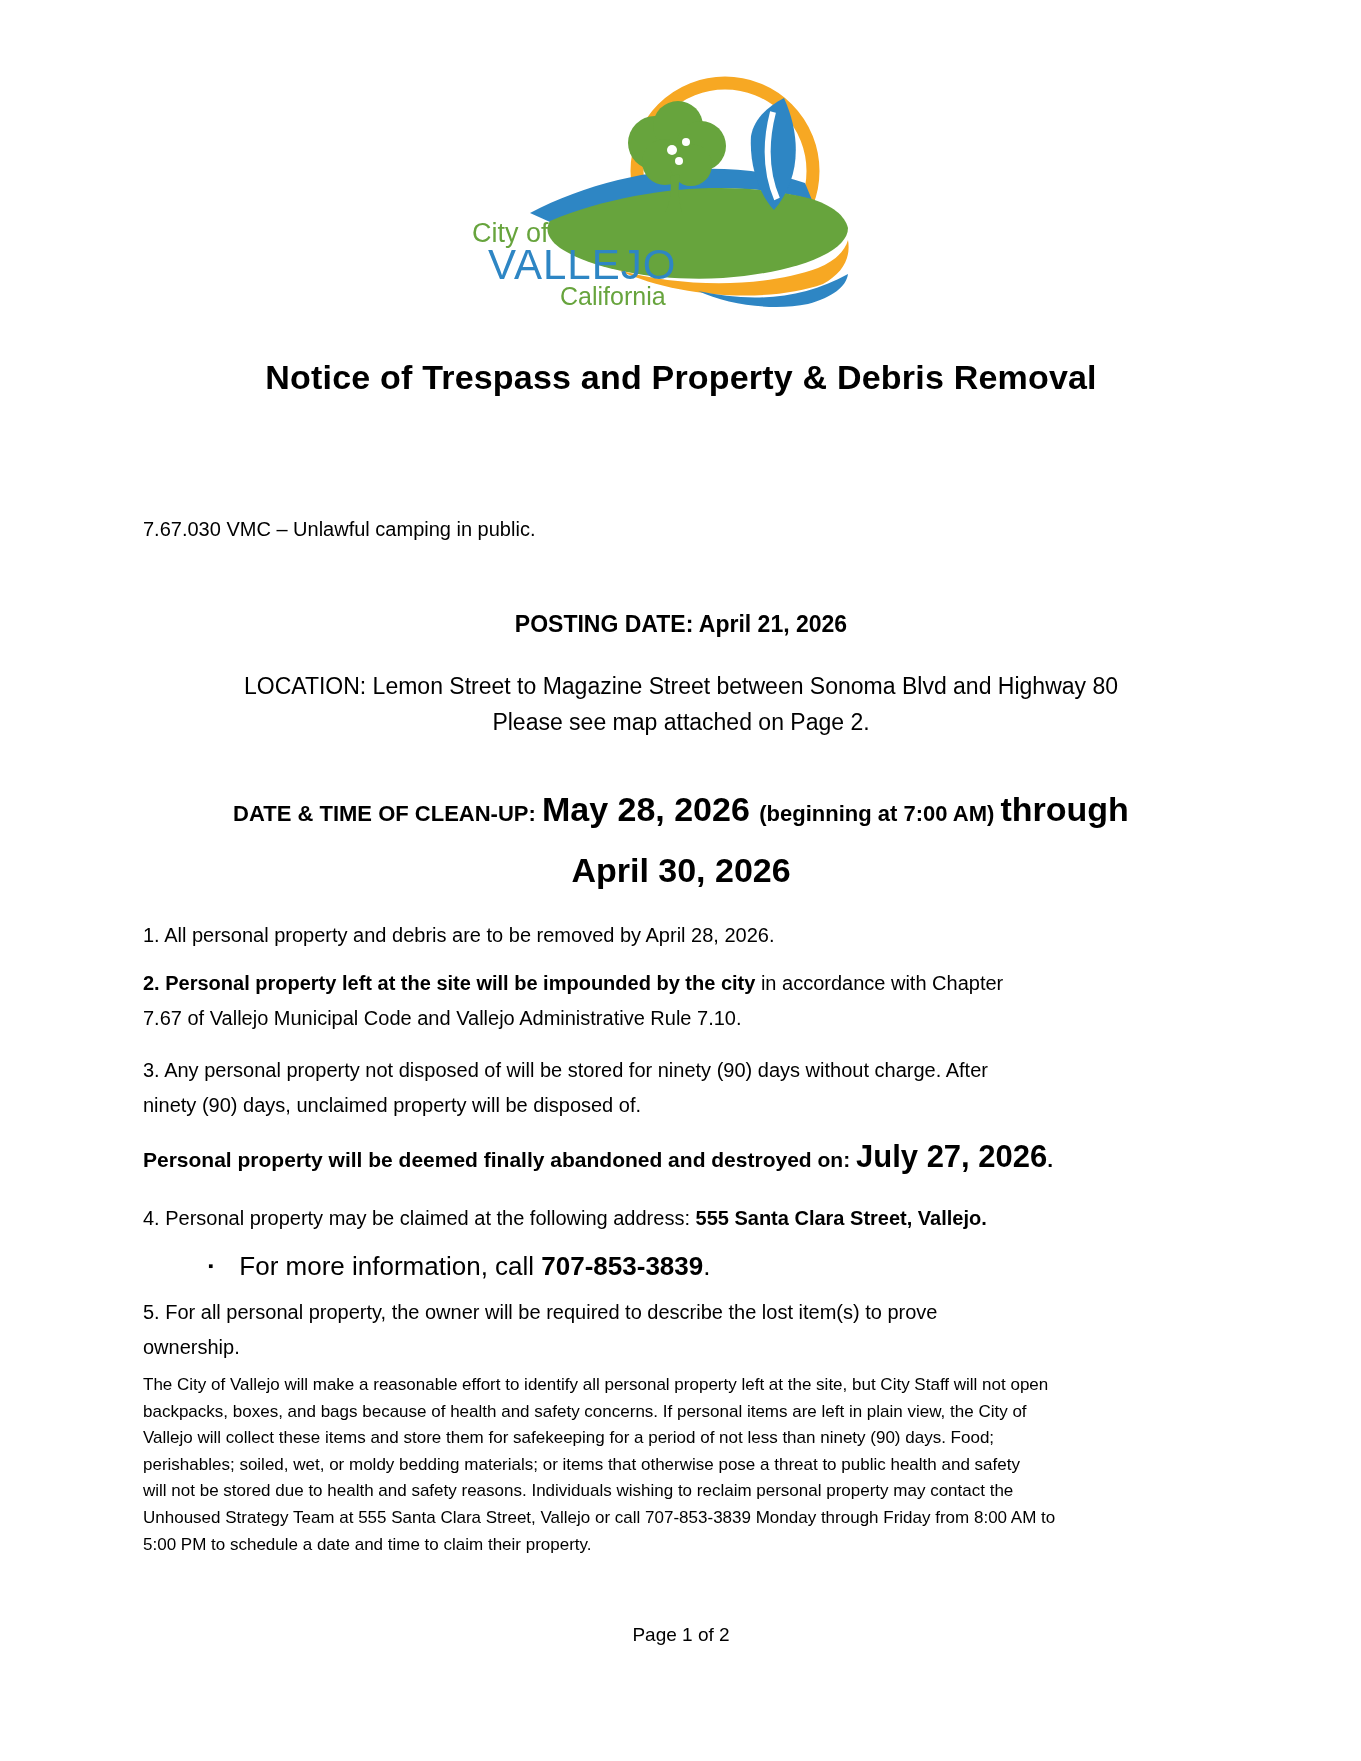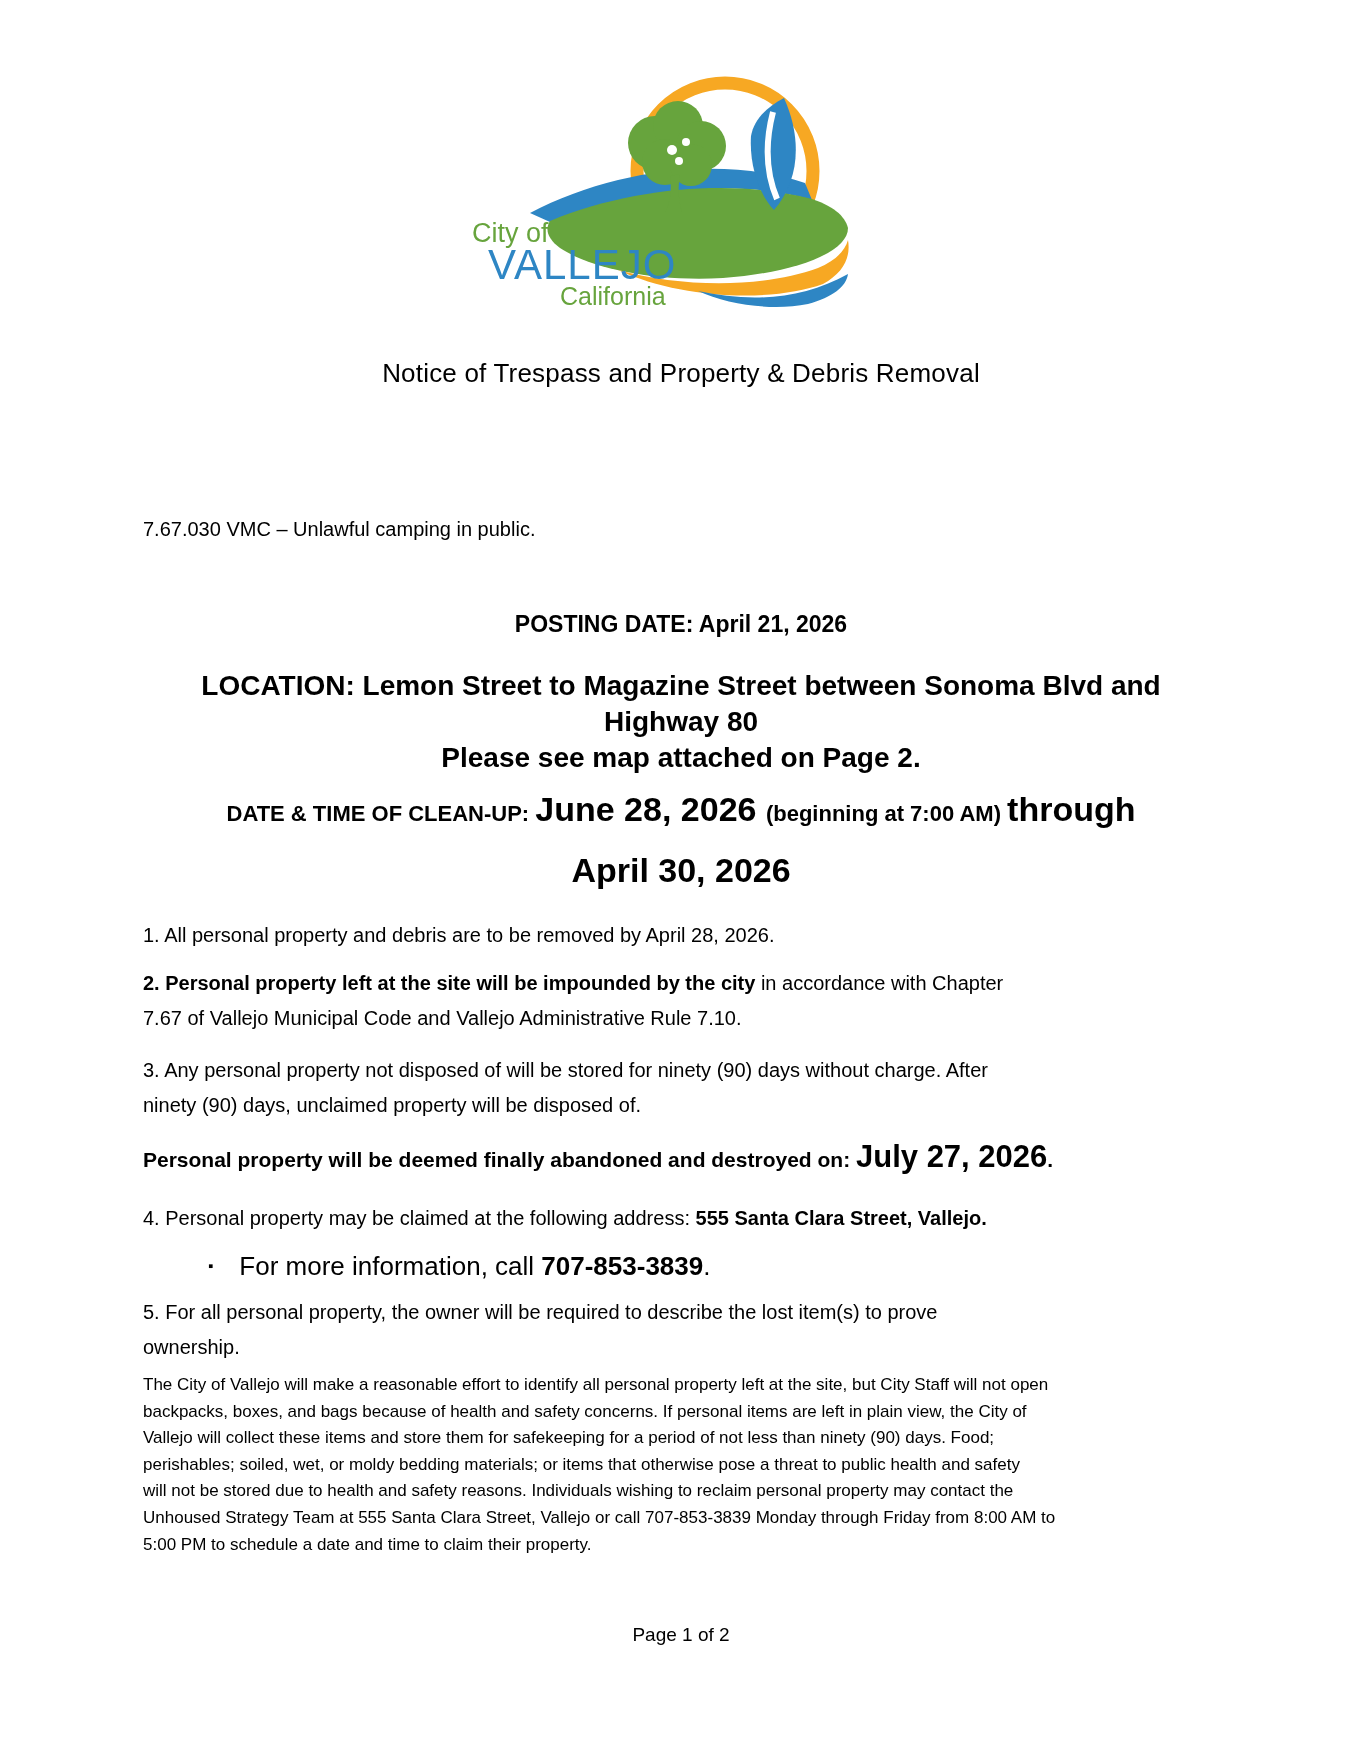--- a/index.html
+++ b/index.html
@@ -10,28 +10,28 @@
     font-family:"Liberation Sans",sans-serif;
     color:#000;
     overflow:hidden;
   }
   .abs{position:absolute;left:143px;right:142px;}
   .center{text-align:center;}
   .pre{white-space:pre-line;}
 
   .logo-box{position:absolute;left:450px;top:58px;width:410px;height:252px;}
 
-  .doc-title{top:358px;font-size:26px;font-weight:400;letter-spacing:.2px;}
+  .doc-title{top:358px;font-size:34px;font-weight:700;letter-spacing:.2px;}
   .body-text{font-size:20px;line-height:35px;}
   .p647{top:424px;}
   .p030{top:512px;}
   .p040{top:561px;}
 
   .posting{top:608px;font-size:23px;font-weight:700;line-height:32px;}
-  .location{top:668px;font-size:28px;font-weight:700;line-height:36px;text-align:center;}
+  .location{top:668px;font-size:23px;font-weight:400;line-height:36px;text-align:center;}
 
   .cleanup{top:782px;line-height:54px;font-weight:700;}
   .cleanup .small{font-size:22px;}
   .cleanup .big{font-size:34px;}
 
   .item1{top:918px;}
   .item2{top:966px;}
   .item3{top:1053px;}
   .bold{font-weight:700;}
 
@@ -104,21 +104,21 @@
   <div class="abs body-text p030">7.67.030 VMC – Unlawful camping in public.</div>
 
   <div class="abs posting center">POSTING DATE: April 21, 2026</div>
 
   <div class="abs location center">
     <div>LOCATION: Lemon Street to Magazine Street between Sonoma Blvd and Highway 80</div>
     <div>Please see map attached on Page 2.</div>
   </div>
 
   <div class="abs cleanup center">
-    <div><span class="small">DATE &amp; TIME OF CLEAN-UP: </span><span class="big">June 28, 2026 </span><span class="small">(beginning at 7:00 AM) </span><span class="big">through</span></div>
+    <div><span class="small">DATE &amp; TIME OF CLEAN-UP: </span><span class="big">May 28, 2026 </span><span class="small">(beginning at 7:00 AM) </span><span class="big">through</span></div>
     <div class="big">April 30, 2026</div>
   </div>
 
   <div class="abs body-text item1">1. All personal property and debris are to be removed by April 28, 2026.</div>
 
   <div class="abs body-text pre item2"><span class="bold">2. Personal property left at the site will be impounded by the city</span><span> in accordance with Chapter
 7.67 of Vallejo Municipal Code and Vallejo Administrative Rule 7.10.</span></div>
 
   <div class="abs body-text pre item3">3. Any personal property not disposed of will be stored for ninety (90) days without charge. After
 ninety (90) days, unclaimed property will be disposed of.</div>

